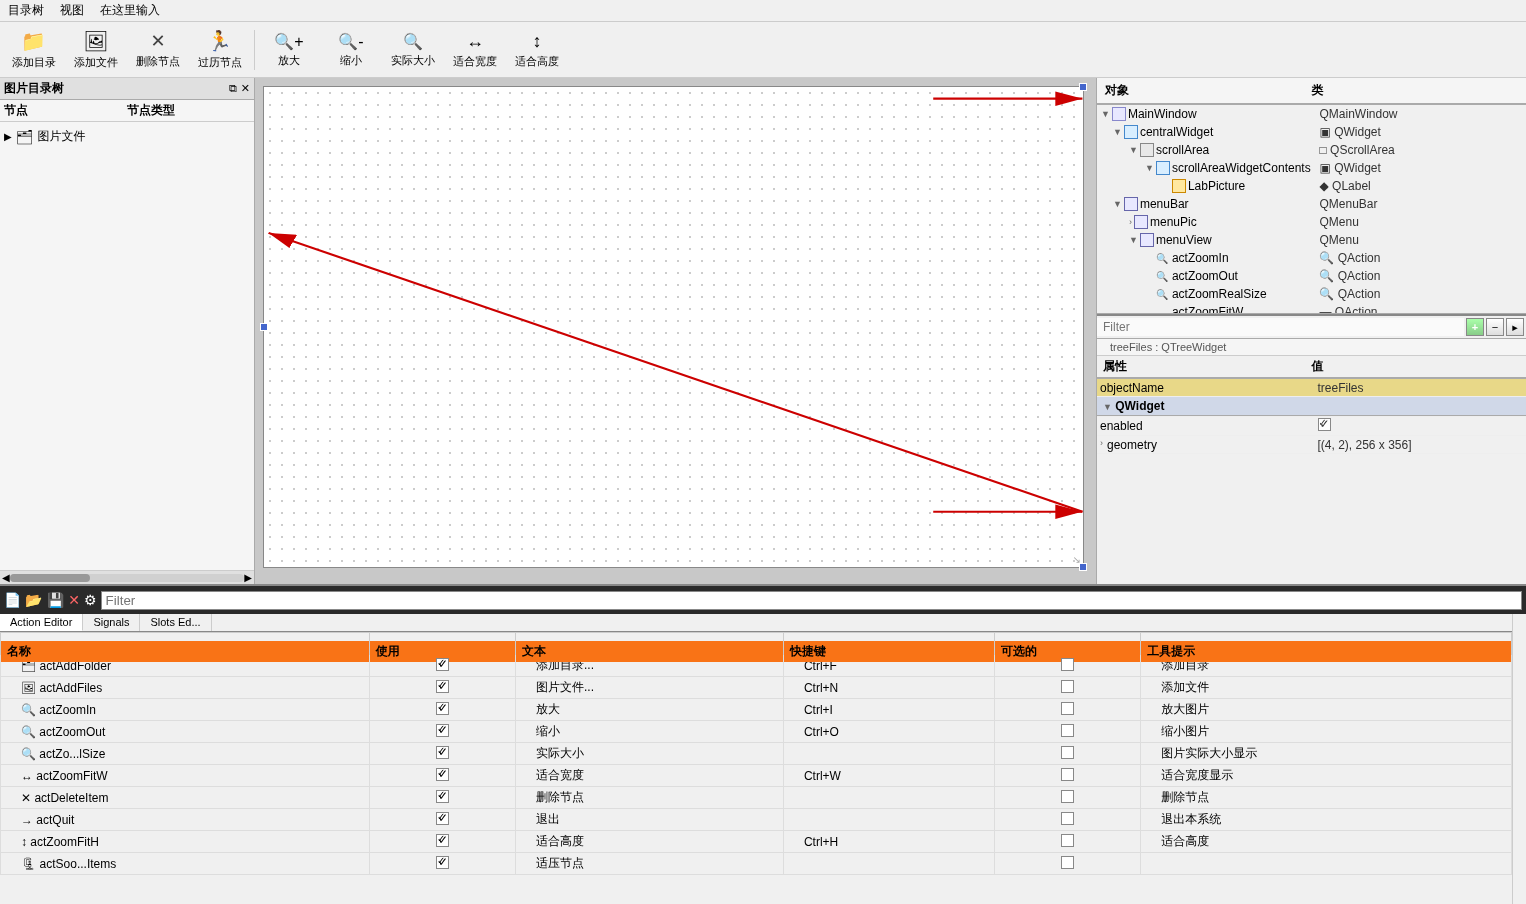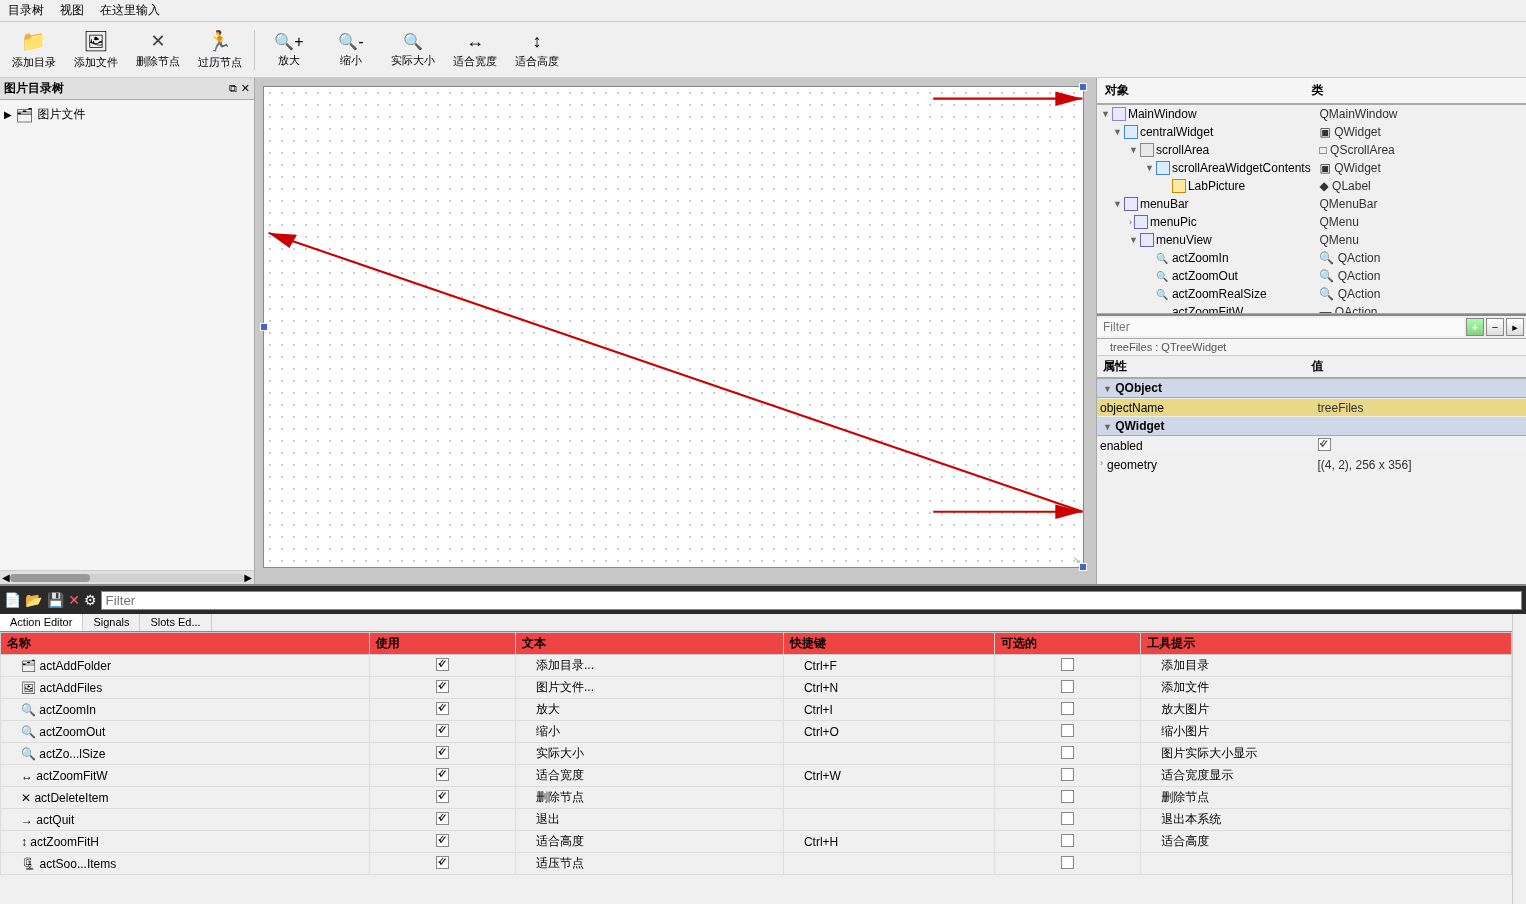--- a/index.html
+++ b/index.html
@@ -50,21 +50,21 @@
     .indent3 { padding-left: 48px; }
     .indent4 { padding-left: 64px; }
 
     
     .bottom-area { display: flex; flex-direction: column; height: 320px; border-top: 2px solid #888; }
     .bottom-toolbar { background: #2a2a2a; display: flex; align-items: center; padding: 2px 4px; gap: 4px; height: 28px; }
     .bottom-icon { color: white; font-size: 14px; cursor: pointer; }
     .filter-bar { background: white; border: 1px solid #888; flex: 1; padding: 1px 4px; }
     .action-table { flex: 1; overflow: auto; }
     .action-table table { width: 100%; border-collapse: collapse; }
-    .action-table th { background: #ef4444; border: 1px solid #ccc; padding: 2px 6px; text-align: left; font-weight: bold; position: sticky; top: 0; }
+    .action-table th { background: #f97316; border: 1px solid #ccc; padding: 2px 6px; text-align: left; font-weight: bold; position: sticky; top: 8px; }
     .action-table td { border: 1px solid #ddd; padding: 2px 20px; }
     .checkbox-cell { text-align: center; }
     .cb { width: 12px; height: 12px; border: 1px solid #888; background: white; display: inline-block; position: relative; }
     .cb.checked::after { content: '✓'; font-size: 10px; position: absolute; top: -2px; left: 0; }
     .bottom-tabs { display: flex; border-bottom: 1px solid #888; background: #f0f0f0; }
     .bottom-tab { padding: 2px 10px; border-right: 1px solid #ccc; cursor: pointer; font-size: 11px; }
     .bottom-tab.active { background: white; border-bottom: 1px solid white; }
     .obj-label { padding: 2px 13px; background: #f5f5f5; border-bottom: 1px solid #ccc; font-size: 11px; color: #555; }
     .prop-header { display: grid; grid-template-columns: 1fr 1fr; border-bottom: 2px solid #aaa; padding: 2px 6px; font-weight: bold; }
     .prop-table { flex: 1; overflow-y: auto; }
@@ -145,20 +145,24 @@
   <div class="main-area">
 
     <div class="left-panel">
       <div class="panel-title">
         <span class="panel-title-text">图片目录树</span>
         <div class="panel-title-icons">
           <span>⧉</span>
           <span>✕</span>
         </div>
       </div>
+      <div class="tree-header">
+        <span>节点</span>
+        <span>节点类型</span>
+      </div>
       <div class="tree-content" style="flex:1;">
         <div class="tree-item">
           <span class="tree-arrow">▶</span>
           <span class="tree-icon">🗂</span>
           <span>图片文件</span>
         </div>
       </div>
 
       <div class="scrollbar-h">
         <span style="font-size:10px; cursor:pointer;">◀</span>
@@ -324,26 +328,20 @@
             <div class="filter-icon-btn">▸</div>
           </div>
         </div>
         <div class="obj-label">treeFiles : QTreeWidget</div>
         <div class="prop-header">
           <span>属性</span>
           <span>值</span>
         </div>
         <div class="prop-table" style="overflow-y:scroll;">
 
-          <div class="prop-row">
-            <div class="section-header">
-              <span class="expand-arrow">▼</span>
-              <span> QObject</span>
-            </div>
-          </div>
           <div class="prop-row selected" style="background:#e8d888;">
             <div class="prop-name">
               <span>objectName</span>
             </div>
             <div class="prop-value">treeFiles</div>
           </div>
 
           <div class="prop-row">
             <div class="section-header">
               <span class="expand-arrow">▼</span>

